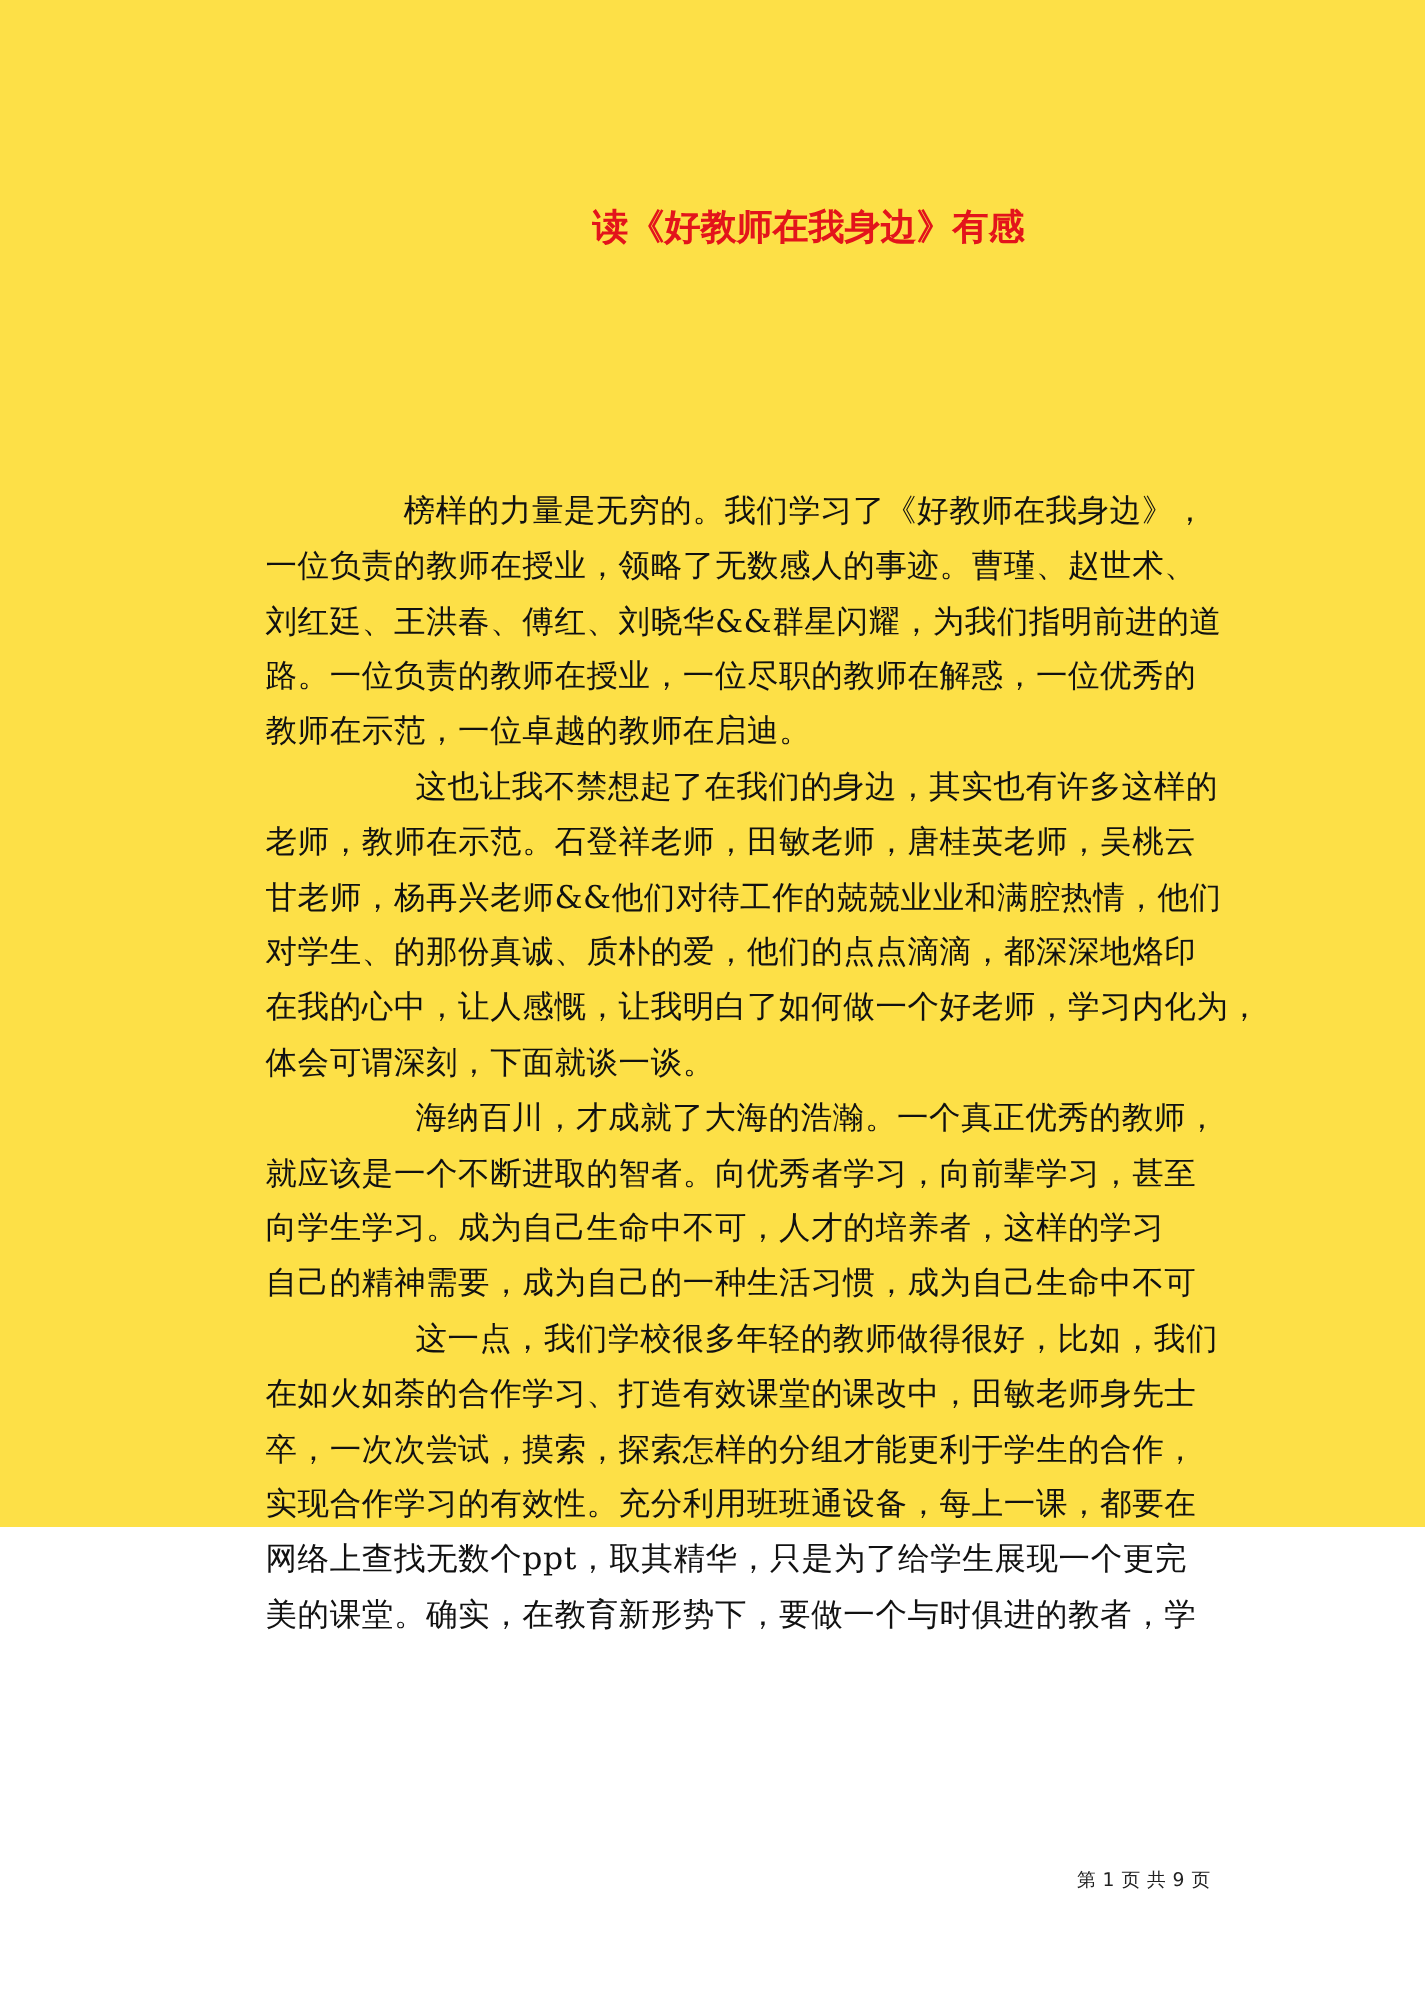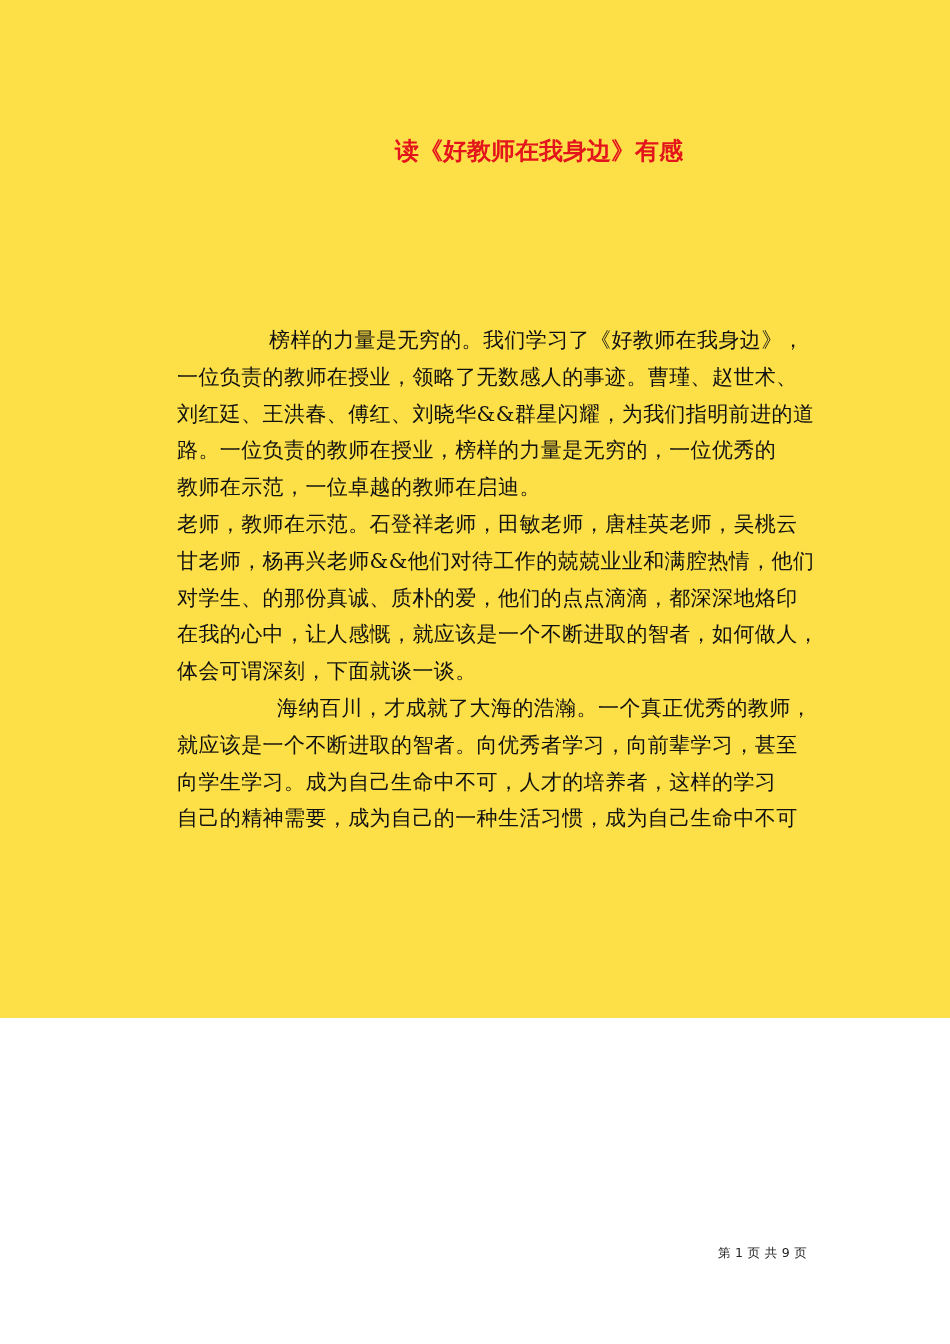--- a/index.html
+++ b/index.html
@@ -73,37 +73,46 @@
 <div class="page">
 
   <div class="title">读《好教师在我身边》有感</div>
 
   <div class="body">
 
     <div>
       <div class="line indent1">榜样的力量是无穷的。我们学习了《好教师在我身边》，</div>
       <div class="line">一位负责的教师在授业，领略了无数感人的事迹。曹瑾、赵世术、</div>
       <div class="line">刘红廷、王洪春、傅红、刘晓华&amp;&amp;群星闪耀，为我们指明前进的道</div>
-      <div class="line">路。一位负责的教师在授业，榜样的力量是无穷的，一位优秀的</div>
+      <div class="line">路。一位负责的教师在授业，一位尽职的教师在解惑，一位优秀的</div>
       <div class="line">教师在示范，一位卓越的教师在启迪。</div>
     </div>
 
     <div>
+      <div class="line indent2">这也让我不禁想起了在我们的身边，其实也有许多这样的</div>
       <div class="line">老师，教师在示范。石登祥老师，田敏老师，唐桂英老师，吴桃云</div>
       <div class="line">甘老师，杨再兴老师&amp;&amp;他们对待工作的兢兢业业和满腔热情，他们</div>
       <div class="line">对学生、的那份真诚、质朴的爱，他们的点点滴滴，都深深地烙印</div>
-      <div class="line">在我的心中，让人感慨，就应该是一个不断进取的智者，如何做人，</div>
+      <div class="line">在我的心中，让人感慨，让我明白了如何做一个好老师，学习内化为，</div>
       <div class="line">体会可谓深刻，下面就谈一谈。</div>
     </div>
 
     <div>
       <div class="line indent2">海纳百川，才成就了大海的浩瀚。一个真正优秀的教师，</div>
       <div class="line">就应该是一个不断进取的智者。向优秀者学习，向前辈学习，甚至</div>
       <div class="line">向学生学习。成为自己生命中不可，人才的培养者，这样的学习</div>
       <div class="line">自己的精神需要，成为自己的一种生活习惯，成为自己生命中不可</div>
     </div>
 
+    <div>
+      <div class="line indent2">这一点，我们学校很多年轻的教师做得很好，比如，我们</div>
+      <div class="line">在如火如荼的合作学习、打造有效课堂的课改中，田敏老师身先士</div>
+      <div class="line">卒，一次次尝试，摸索，探索怎样的分组才能更利于学生的合作，</div>
+      <div class="line">实现合作学习的有效性。充分利用班班通设备，每上一课，都要在</div>
+      <div class="line">网络上查找无数个ppt，取其精华，只是为了给学生展现一个更完</div>
+      <div class="line">美的课堂。确实，在教育新形势下，要做一个与时俱进的教者，学</div>
+    </div>
 
   </div>
 
   <div class="footer">第 1 页 共 9 页</div>
 
 </div>
 
 </body></html>

